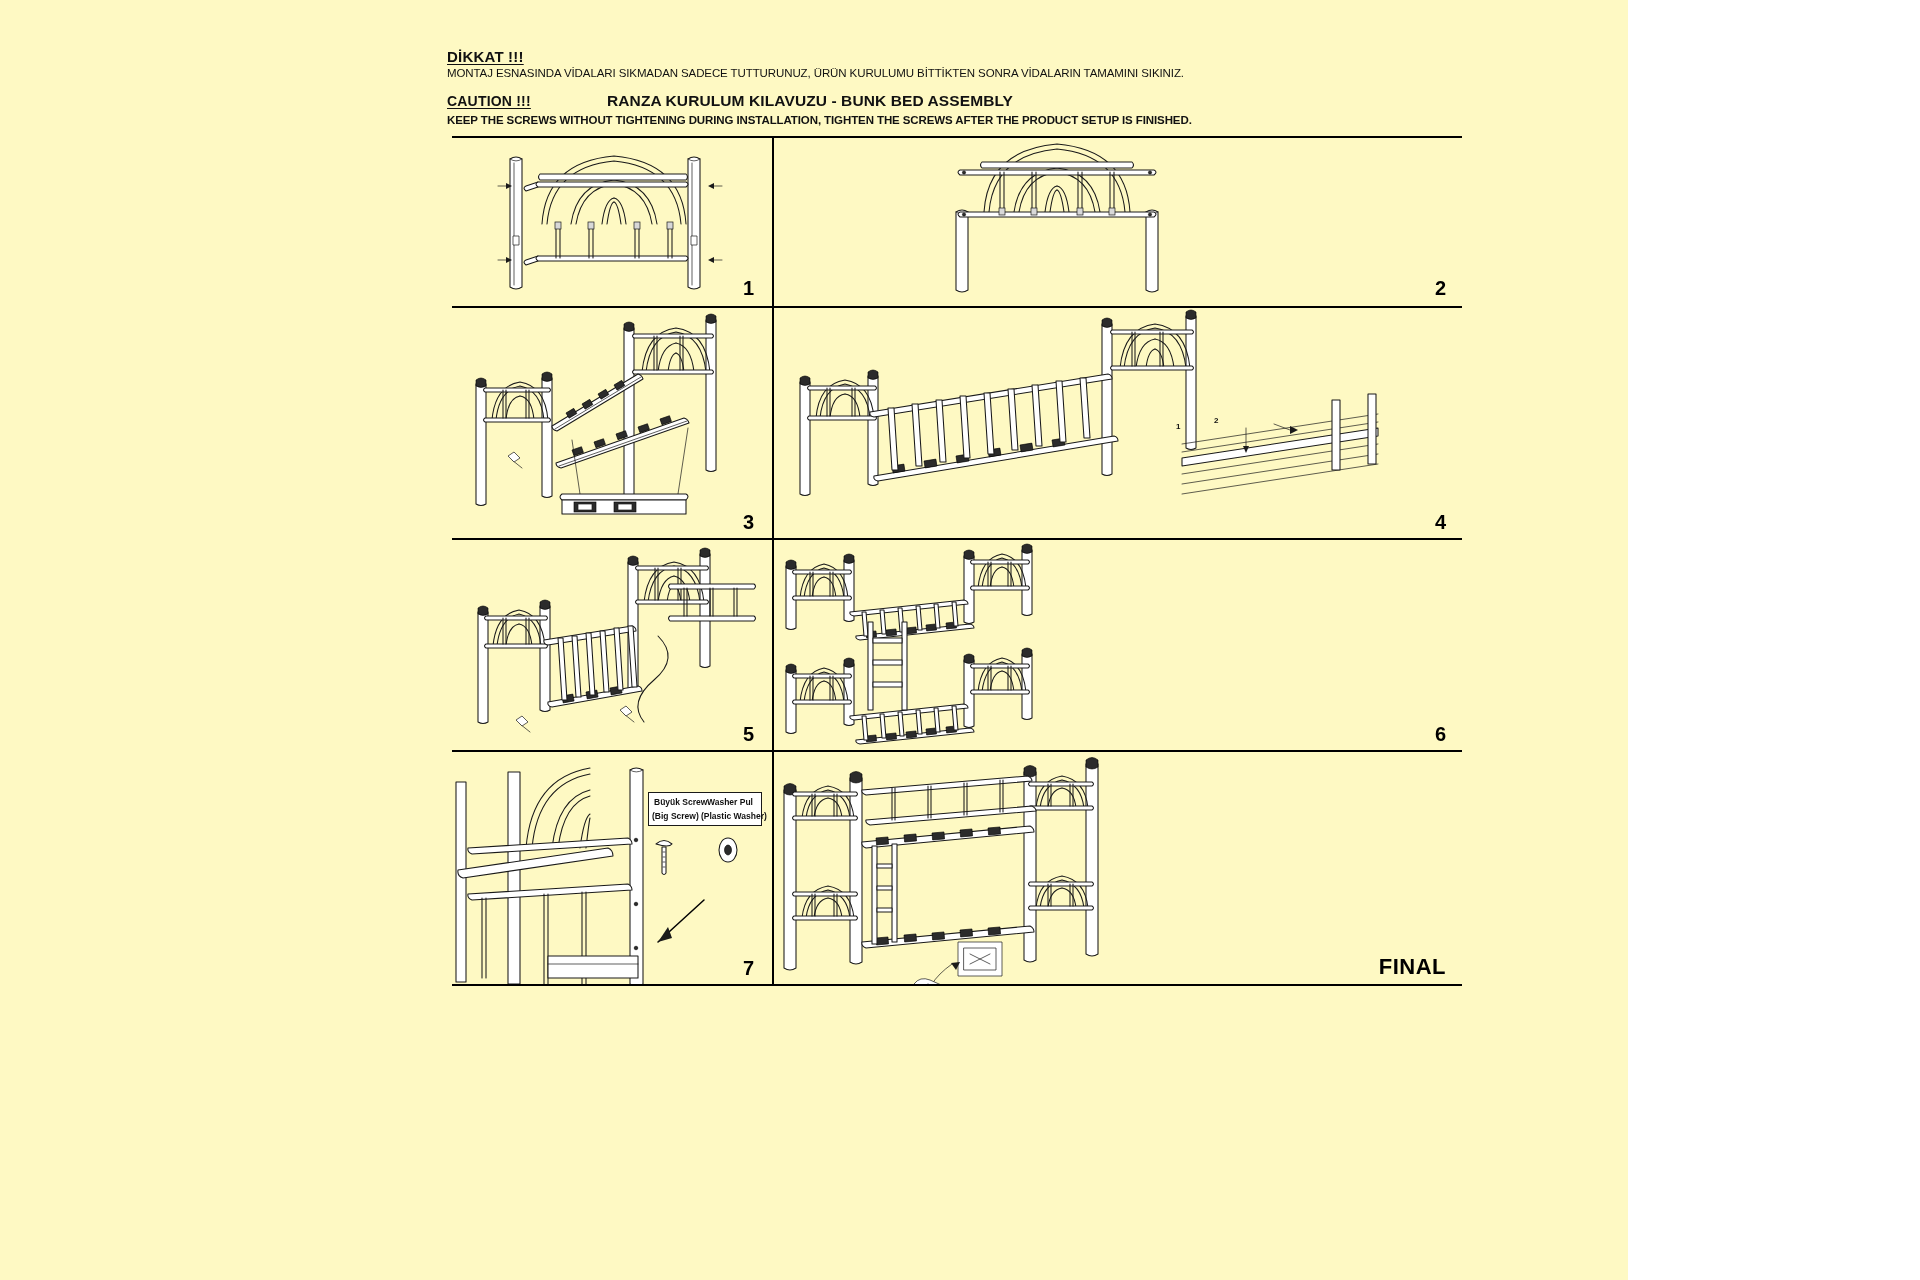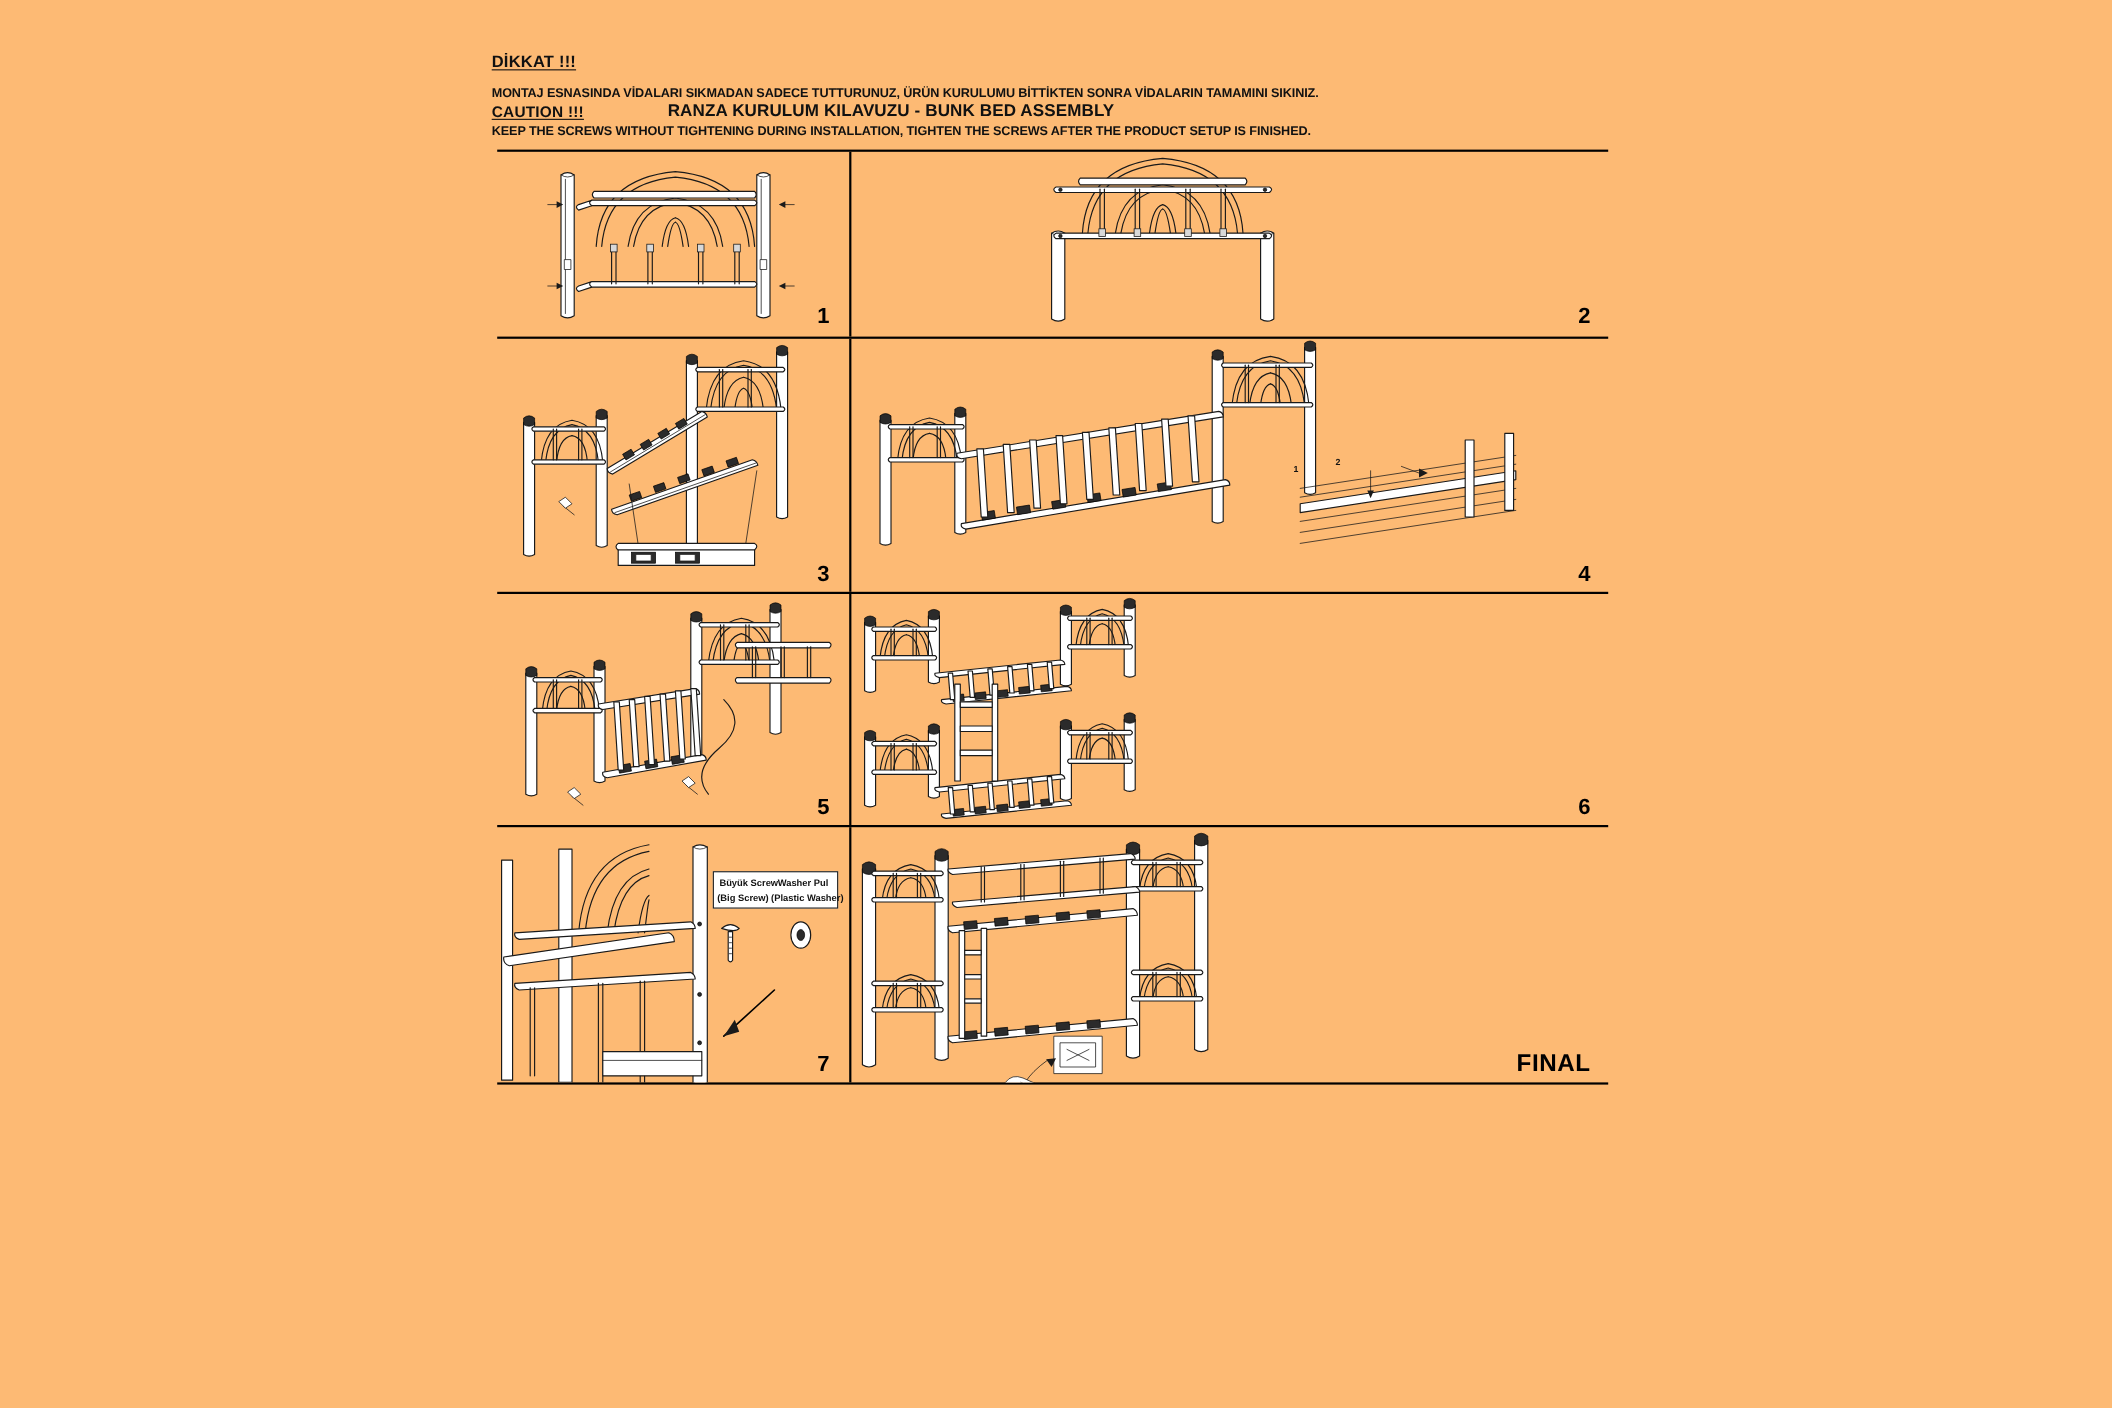--- a/index.html
+++ b/index.html
@@ -1,25 +1,25 @@
 <!DOCTYPE html>
 <html><head>
 <meta charset="utf-8">
 <style>
   html,body{margin:0;padding:0;background:#ffffff;}
   body{width:1920px;height:1280px;font-family:"Liberation Sans",sans-serif;color:#111;overflow:hidden;}
-  .page{position:relative;width:1920px;height:1280px;background:#fdba74;}
+  .page{position:relative;width:1628px;height:1280px;background:#fef9c3;}
 
   
   .header{position:absolute;left:447px;top:48px;width:1010px;}
   .hdr-row1{position:relative;height:22px;}
   .dikkat{position:absolute;left:0;top:0;font-size:15px;font-weight:bold;letter-spacing:.2px;
           text-decoration:underline;text-underline-offset:2px;}
   .maintitle{position:absolute;left:160px;top:0;font-size:15.5px;font-weight:bold;letter-spacing:.1px;white-space:nowrap;margin-top:44px;}
-  .tr-line{position:absolute;left:0;top:31px;font-size:11.5px;font-weight:bold;letter-spacing:-.1px;white-space:nowrap;}
+  .tr-line{position:absolute;left:0;top:19px;font-size:11.5px;font-weight:normal;letter-spacing:-.1px;white-space:nowrap;}
   .caution{position:absolute;left:0;top:45px;font-size:14px;font-weight:bold;letter-spacing:.2px;
            text-decoration:underline;text-underline-offset:2px;}
   .en-line{position:absolute;left:0;top:66px;font-size:11.5px;font-weight:bold;letter-spacing:-.1px;white-space:nowrap;}
 
   
   .grid{position:absolute;left:452px;top:136px;width:1010px;height:1112px;}
   .rowline{position:absolute;left:0;height:2px;background:#000;width:1010px;}
   .vline{position:absolute;width:2px;background:#000;}
 
   .panel{position:absolute;overflow:hidden;}

